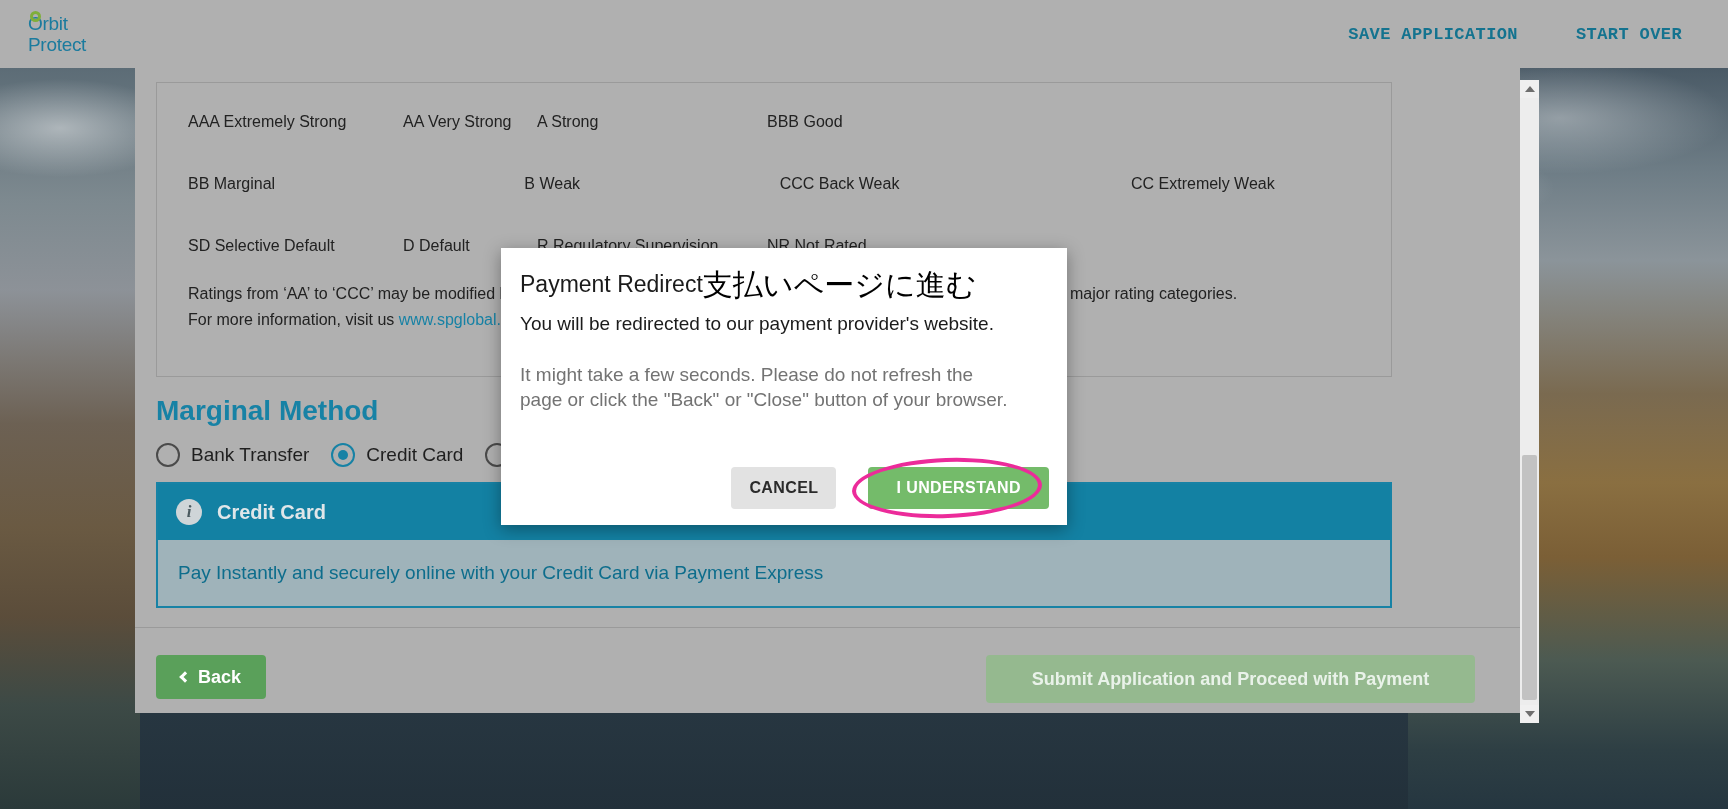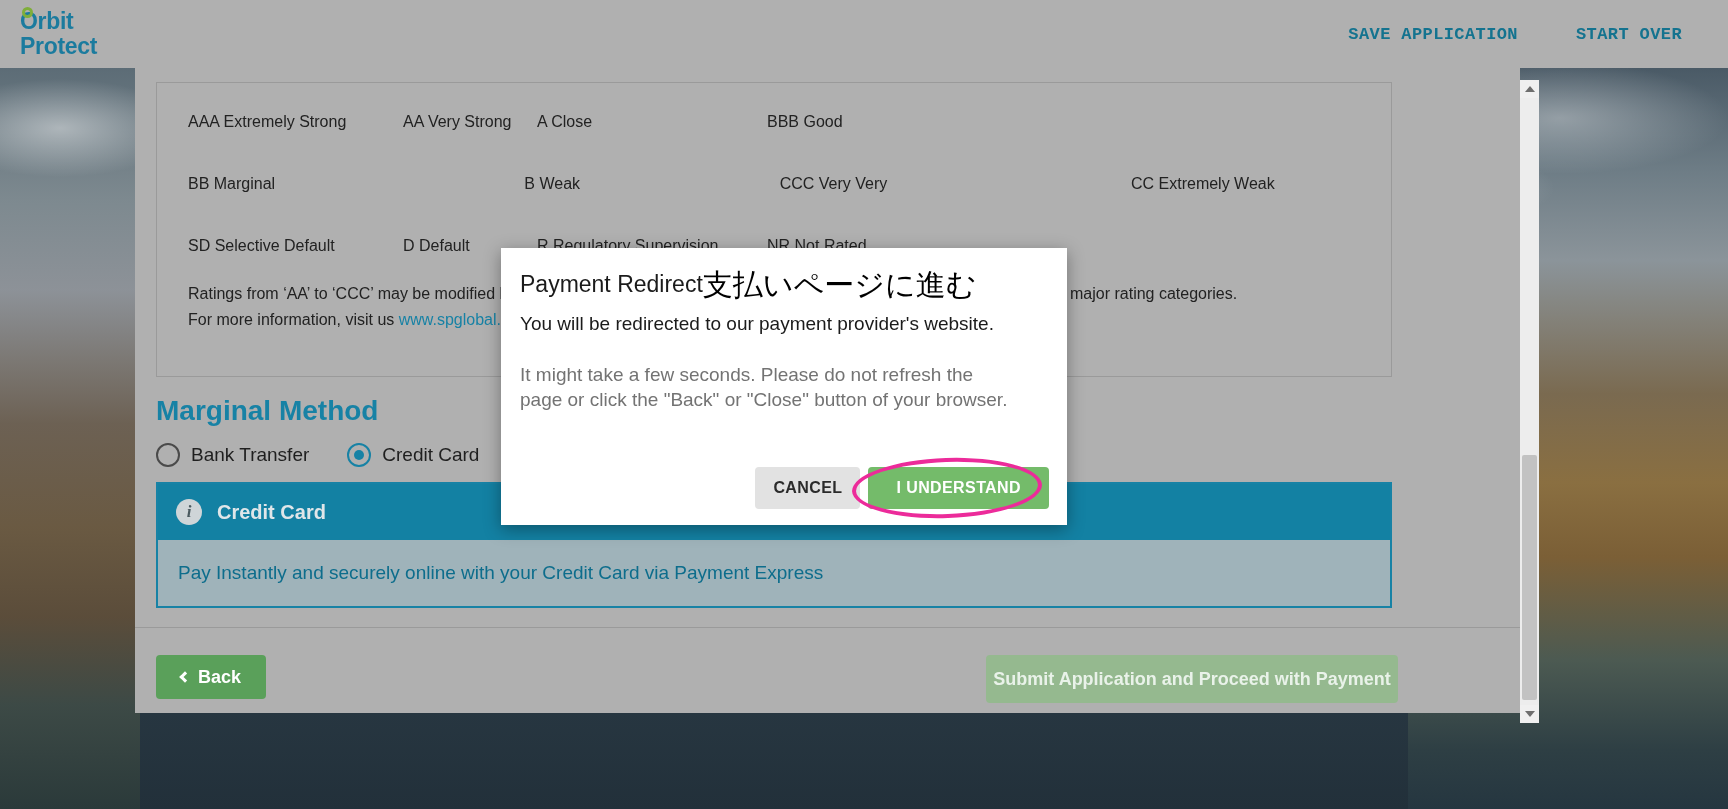--- a/index.html
+++ b/index.html
@@ -54,25 +54,25 @@
 
   
   #header {
     position: absolute; left: 0; top: 0; width: 1728px; height: 68px;
     background: #b0b0b0;
     display: flex; align-items: center;
     z-index: 30;
   }
   .logo {
     position: relative;
-    margin-left: 20px;
+    margin-left: 28px;
     line-height: 1.0;
     color: #1b7b9e;
-    font-weight: bold;
-    font-size: 23px;
+    font-weight: normal;
+    font-size: 19px;
     letter-spacing: -0.3px;
   }
   .logo .l1, .logo .l2 { display: block; }
   .logo .l2 { margin-top: 2px; }
   .logo .dot {
     position: absolute; left: 2px; top: -3px;
     width: 11px; height: 11px; border-radius: 50%;
     border: 3px solid #7fae3a; background: transparent;
   }
   #header-nav {
@@ -120,21 +120,21 @@
   }
   #ratings-note a { color: #1782a5; text-decoration: none; }
 
   
   #payment-method-title {
     position: absolute; left: 21px; top: 327px;
     color: #1782a5; font-size: 28px; font-weight: bold;
   }
   #radio-group {
     position: absolute; left: 21px; top: 375px;
-    display: flex; align-items: center; gap: 16px;
+    display: flex; align-items: center; gap: 0;
   }
   .radio-opt { display: flex; align-items: center; margin-right: 22px; }
   .radio-dot {
     width: 24px; height: 24px; border-radius: 50%;
     border: 2px solid #4a4a4a; background: transparent;
     display: inline-block; position: relative; flex: 0 0 auto;
   }
   .radio-opt.selected .radio-dot { border-color: #1782a5; }
   .radio-opt.selected .radio-dot::after {
     content: ""; position: absolute; left: 5px; top: 5px;
@@ -179,21 +179,21 @@
     display: flex; align-items: center; justify-content: center;
     cursor: pointer; gap: 7px;
   }
   .chev-left {
     display: inline-block; width: 8px; height: 8px;
     border-left: 3px solid #fff; border-bottom: 3px solid #fff;
     transform: rotate(45deg); margin-right: 2px;
   }
   #submit-button {
     position: absolute; left: 851px; top: 587px;
-    width: 412px; height: 48px; background: #95b98f;
+    width: 489px; height: 48px; background: #95b98f;
     border-radius: 4px; color: #e9f2e9; font-size: 18px; font-weight: bold;
     display: flex; align-items: center; justify-content: center;
     cursor: pointer;
   }
 
   
   #scrollbar {
     position: absolute; left: 1520px; top: 80px;
     width: 19px; height: 643px;
     background: #ededed; z-index: 12;
@@ -246,21 +246,21 @@
     position: absolute; left: 19px; top: 65px;
     font-size: 19px; color: #1b1b1b;
   }
   #modal-line2 {
     position: absolute; left: 19px; top: 114px;
     width: 500px;
     font-size: 19px; color: #737373; line-height: 25px;
   }
   #modal-actions {
     position: absolute; right: 18px; bottom: 16px;
-    display: flex; align-items: center; gap: 8px; margin-top: 28px;
+    display: flex; align-items: center; gap: 32px; margin-top: 28px;
   }
   #cancel-button {
     min-width: 105px; height: 42px; background: #e2e2e2;
     border-radius: 4px; color: #2b2b2b; font-size: 16px; font-weight: bold;
     letter-spacing: .4px;
     display: flex; align-items: center; justify-content: center;
     cursor: pointer; padding: 0 18px;
   }
   #understand-wrap { position: relative; }
   #understand-button {
@@ -301,27 +301,27 @@
     <div class="nav-link">START OVER</div>
   </div>
 </div>
 
 <div id="content">
 
   <div id="ratings-card">
     <div class="rating-row r1">
       <div class="rating-cell c1">AAA Extremely Strong</div>
       <div class="rating-cell c2">AA Very Strong</div>
-      <div class="rating-cell c3">A Close</div>
+      <div class="rating-cell c3">A Strong</div>
       <div class="rating-cell c4">BBB Good</div>
     </div>
     <div class="rating-row r2">
       <div class="rating-cell c1">BB Marginal</div>
       <div class="rating-cell c2">B Weak</div>
-      <div class="rating-cell c3">CCC Very Very</div>
+      <div class="rating-cell c3">CCC Back Weak</div>
       <div class="rating-cell c4">CC Extremely Weak</div>
     </div>
     <div class="rating-row r3">
       <div class="rating-cell c1">SD Selective Default</div>
       <div class="rating-cell c2">D Default</div>
       <div class="rating-cell c3">R Regulatory Supervision</div>
       <div class="rating-cell c4">NR Not Rated</div>
     </div>
 
     <div id="ratings-note">

